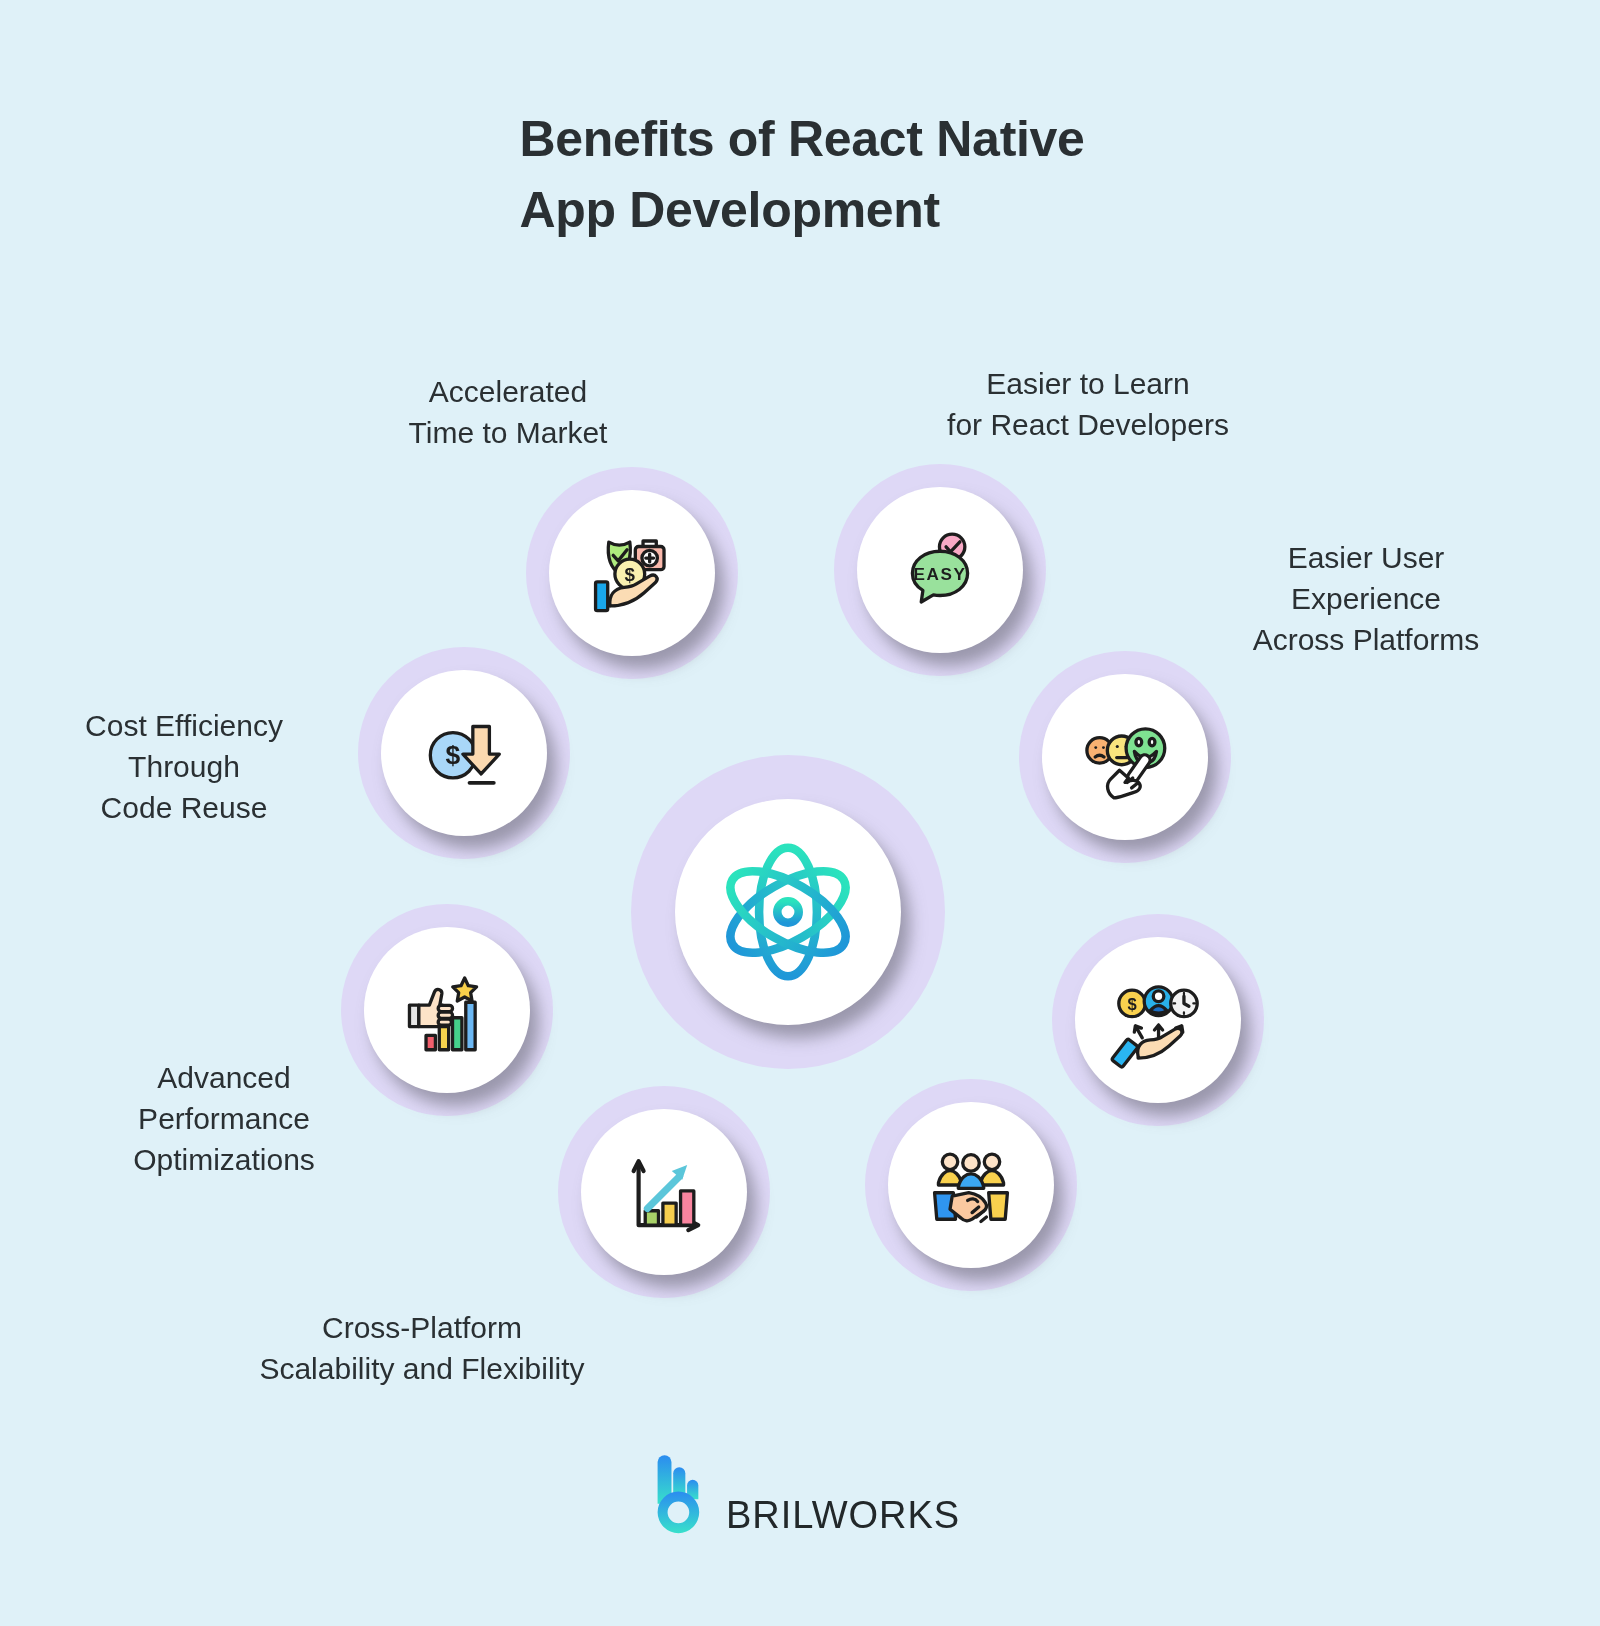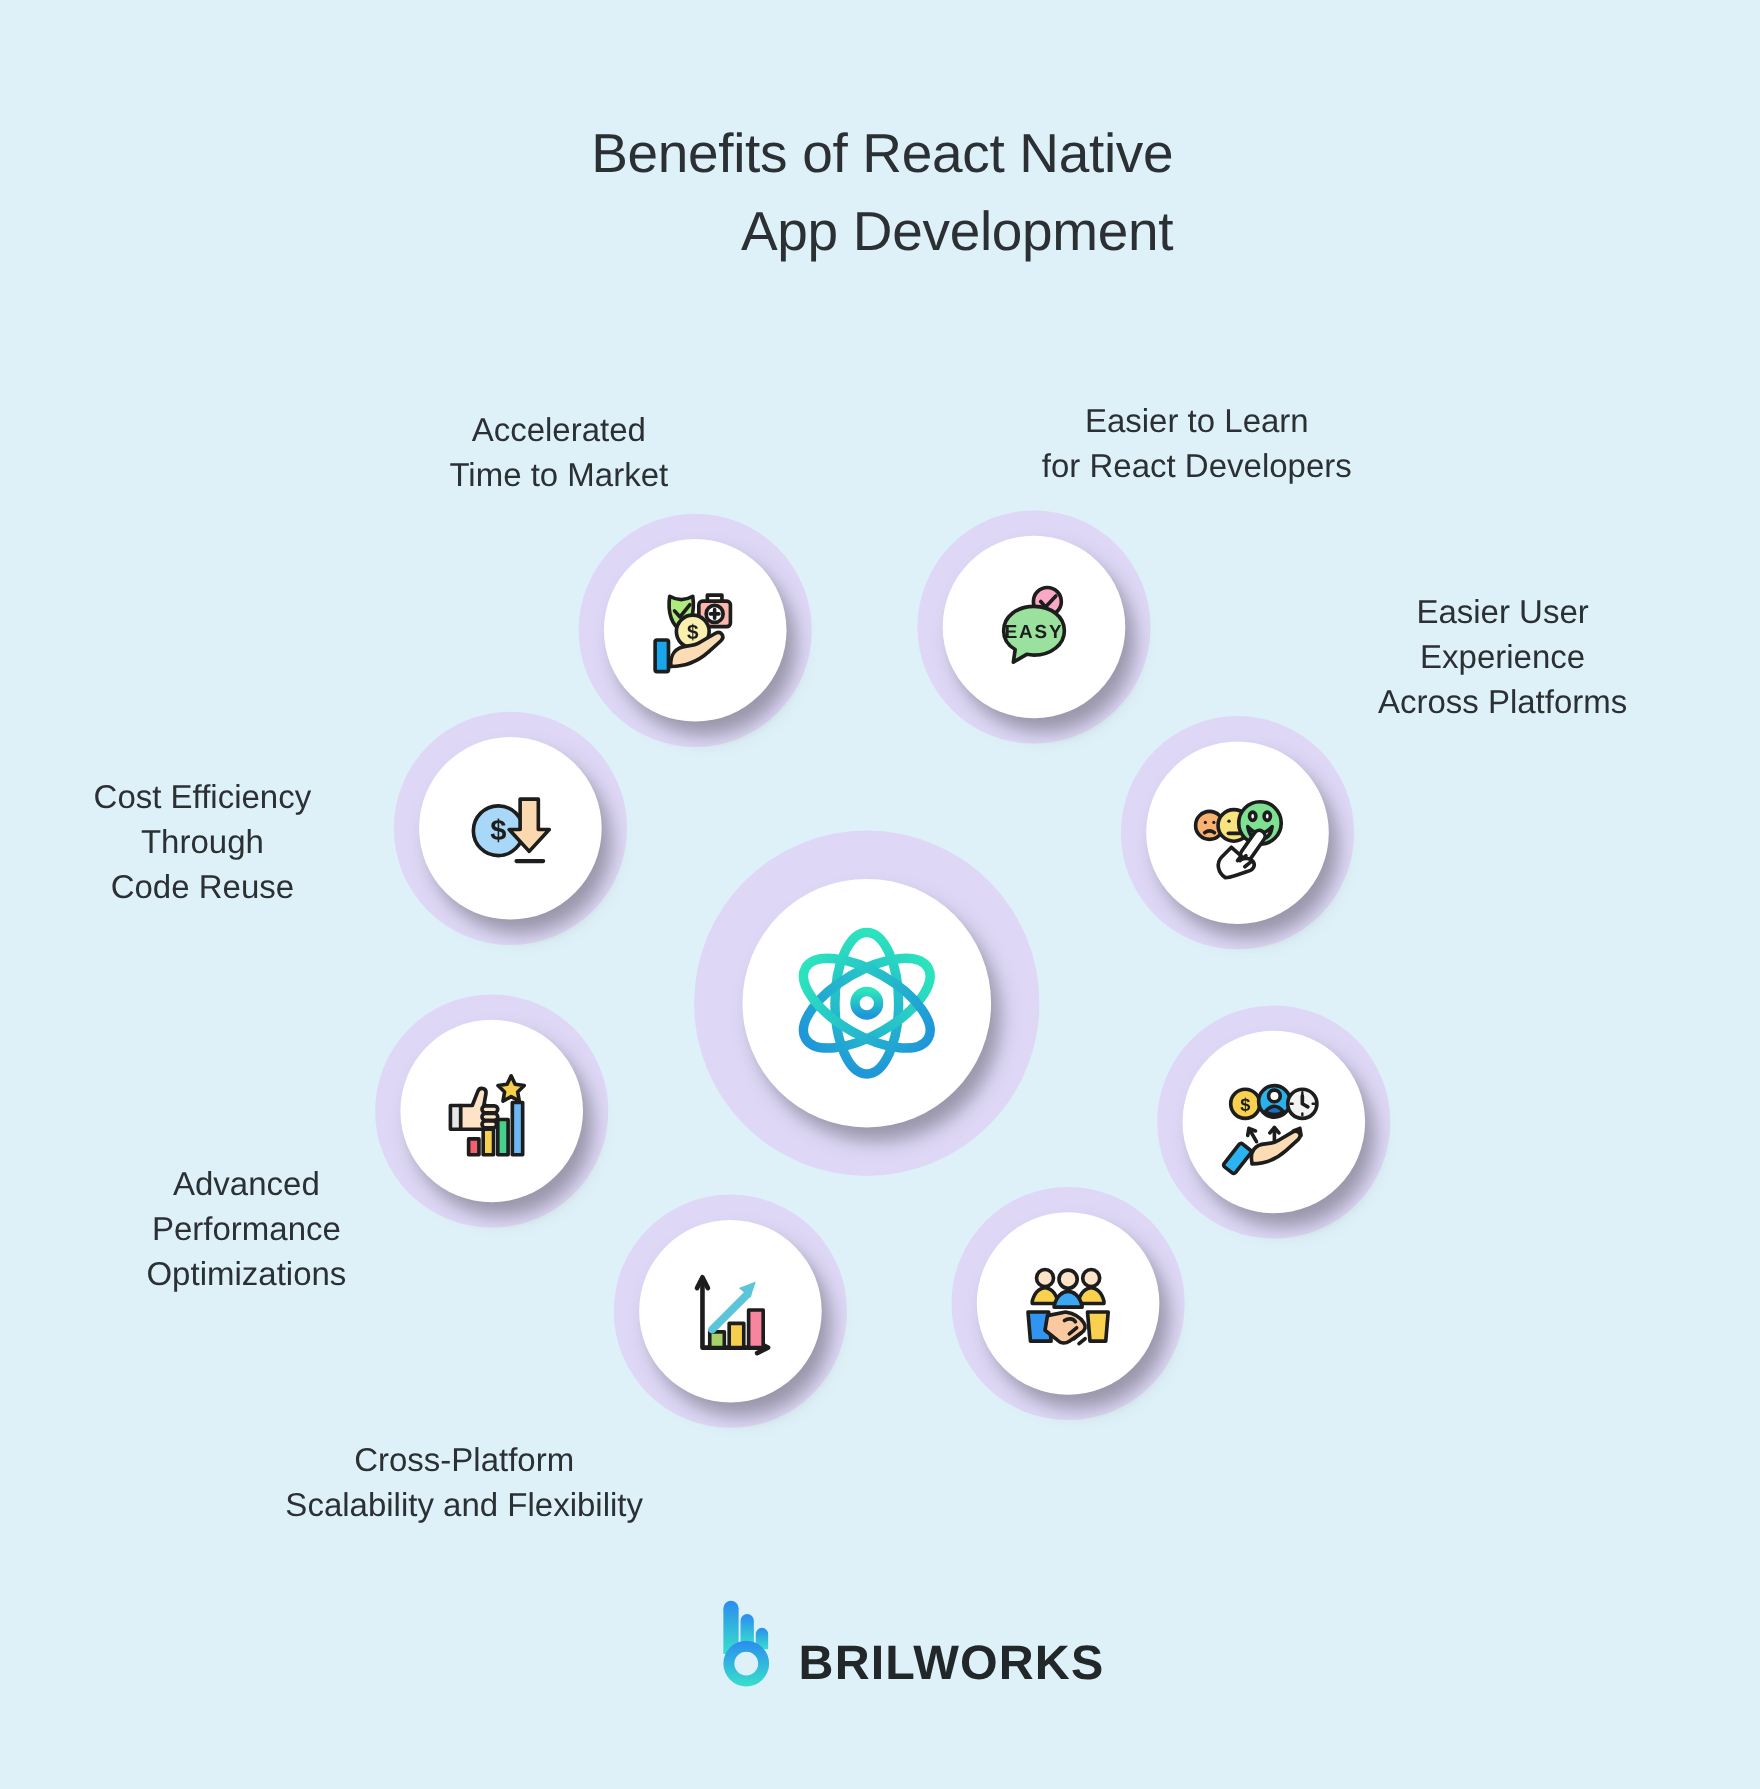--- a/index.html
+++ b/index.html
@@ -5,22 +5,22 @@
 <style>
   html,body{margin:0;padding:0;}
   body{background:var(--background,#dff1f8);}
   .canvas{
     position:relative;width:1600px;height:1626px;overflow:hidden;
     background:var(--background,#dff1f8);
     font-family:"Liberation Sans",sans-serif;
   }
   .title{
     position:absolute;left:802px;top:175px;transform:translate(-50%,-50%);
-    font-size:50px;line-height:71px;font-weight:400;letter-spacing:-.3px;
-    color:var(--text,#262b2e);text-align:right;white-space:pre-line;margin:0;
+    font-size:50px;line-height:71px;font-weight:700;letter-spacing:-.3px;
+    color:var(--text,#262b2e);text-align:left;white-space:pre-line;margin:0;
   }
   .node{position:absolute;border-radius:50%;background:var(--halo,#ded8f6);}
   .node.sat{width:212px;height:212px;}
   .node.big{width:314px;height:314px;}
   .disc{
     position:absolute;background:#ffffff;border-radius:50%;
     display:flex;align-items:center;justify-content:center;
     box-shadow:9px 13px 16px rgba(99,99,112,.55);
   }
   .sat .disc{left:23px;top:23px;width:166px;height:166px;}
@@ -28,21 +28,21 @@
   .sat .disc svg{width:106px;height:106px;}
   .big .disc svg{width:150px;height:150px;}
   .label{
     position:absolute;transform:translate(-50%,-50%);
     font-size:30px;line-height:41px;color:var(--text,#2a3033);
     text-align:center;white-space:pre-line;
   }
   .footer{position:absolute;left:655px;top:1452px;display:flex;align-items:flex-end;gap:19px;}
   .footer .logo{width:52px;height:86px;}
   .brand{
-    font-size:44px;font-weight:700;color:#22282a;letter-spacing:1px;
+    font-size:38px;font-weight:400;color:#22282a;letter-spacing:1px;
     line-height:1;padding-bottom:4px;text-align:center;
   }
   .icon-stroke{stroke:#1d1d1d;stroke-width:3;stroke-linecap:round;stroke-linejoin:round;}
   text.icontext{font-family:"Liberation Sans",sans-serif;}
 </style>
 </head>
 <body>
 
 <div class="canvas">
 

